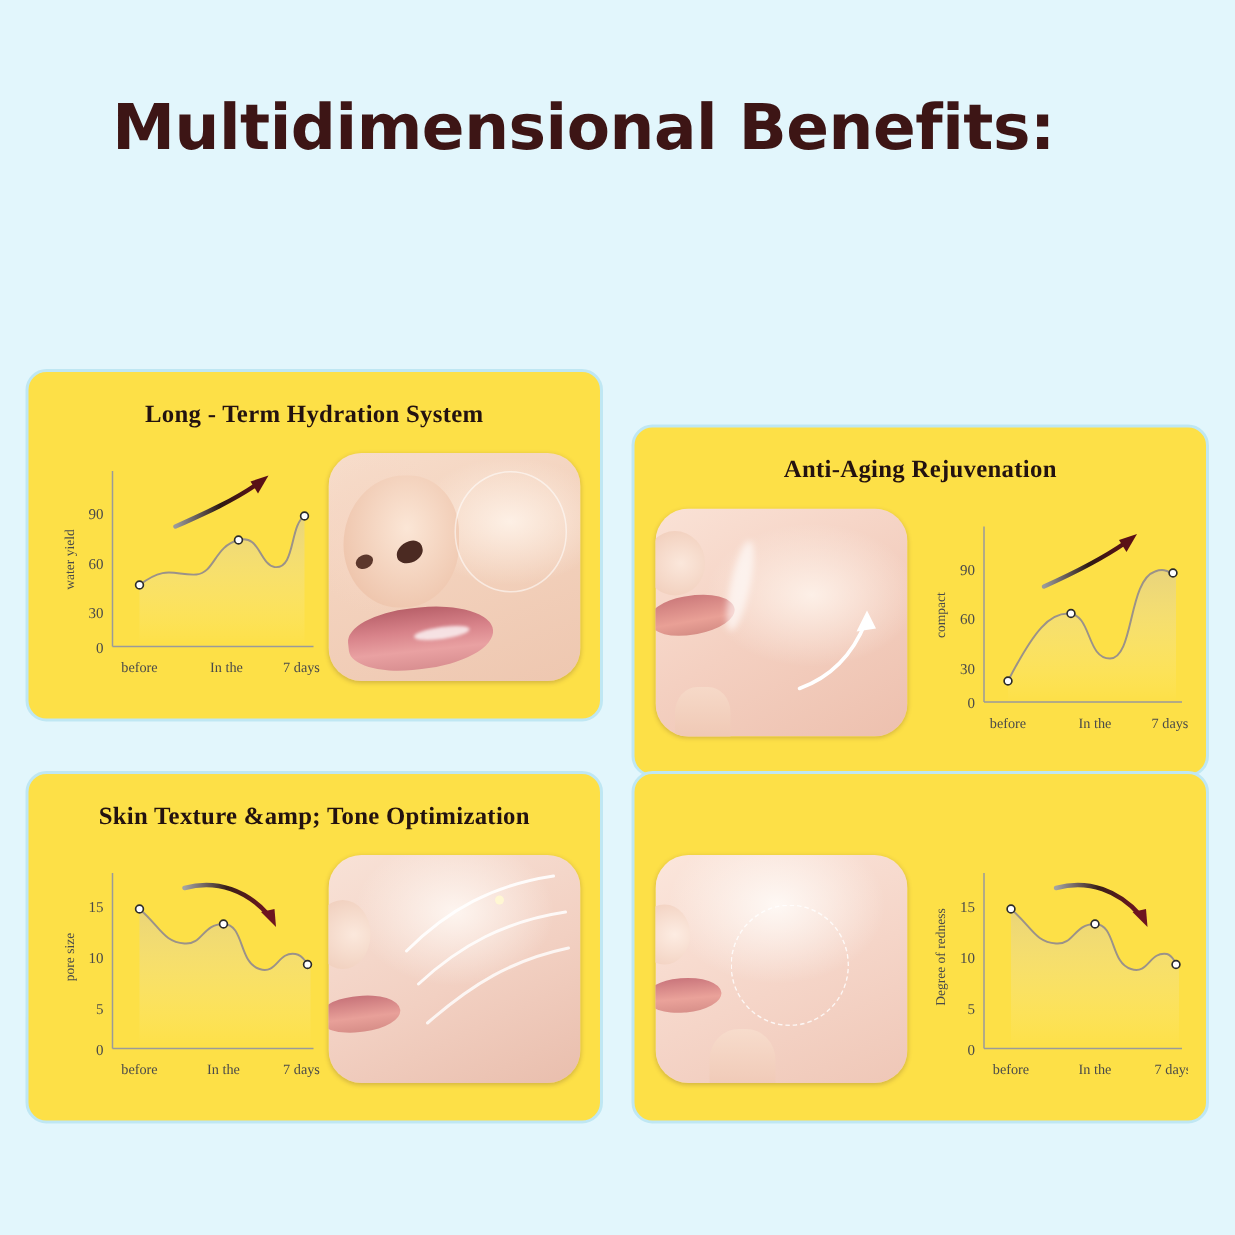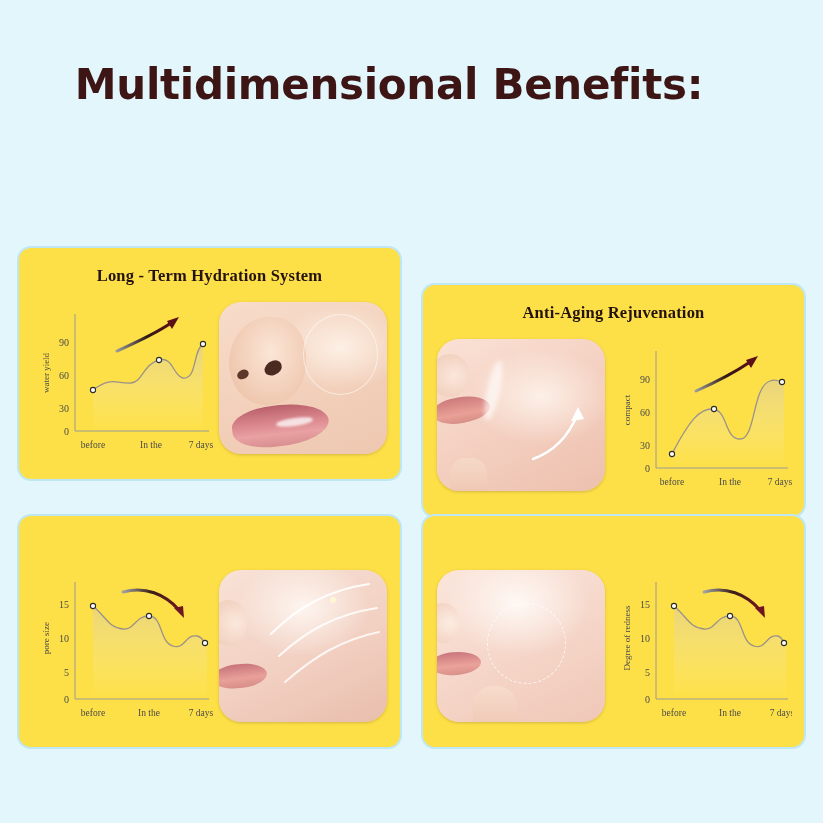--- a/index.html
+++ b/index.html
@@ -373,20 +373,21 @@
           <svg class="ov" style="left:0;top:0;width:100%;height:100%" viewBox="0 0 168 152">
             <path d="M96,120 C118,112 132,96 140,76" stroke="#ffffff" stroke-width="2.4" fill="none" stroke-linecap="round"></path>
             <path d="M141,68 L134,82 L147,80 Z" fill="#ffffff"></path>
           </svg>
         </div>
       </div>
     </div>
   </div>
 
   <div class="card c2">
+    <div class="card-title">Skin Texture &amp;amp; Tone Optimization</div>
     <div class="card-body">
       <div class="chart-wrap">
         <svg width="186" height="172" viewBox="0 0 186 172">
           <defs>
             <linearGradient id="fill3" x1="0" y1="0" x2="0" y2="1">
               <stop offset="0%" stop-color="#cfc4bb" stop-opacity="0.42"></stop>
               <stop offset="100%" stop-color="#ffffff" stop-opacity="0"></stop>
             </linearGradient>
             <linearGradient id="arrDn3" x1="0" y1="0" x2="1" y2="0">
               <stop offset="0%" stop-color="#a3a3a3"></stop>

